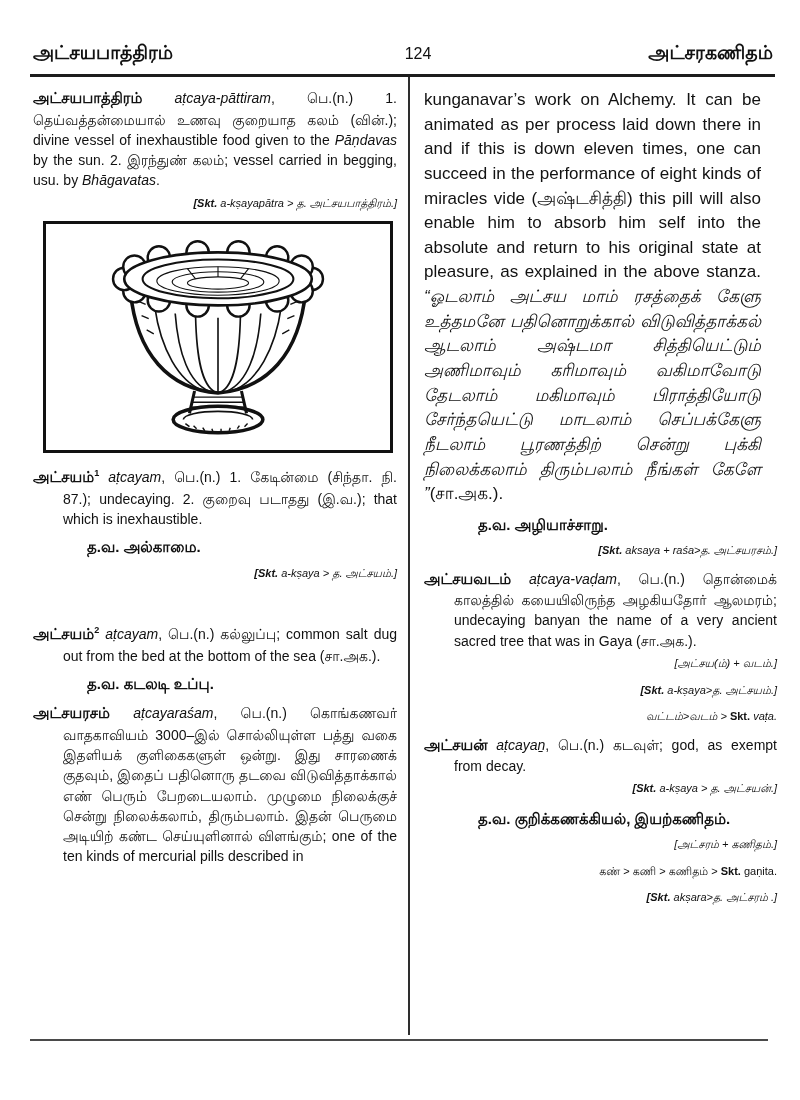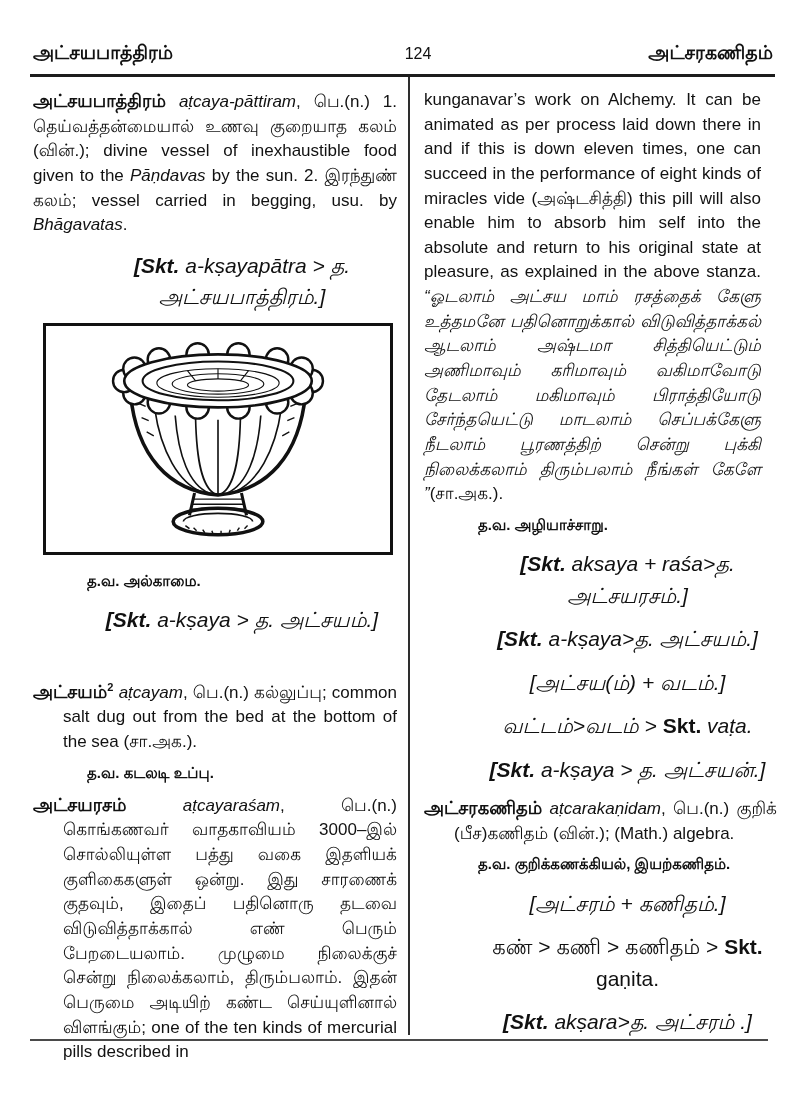--- a/index.html
+++ b/index.html
@@ -12,26 +12,26 @@
   .hdr-right { position:absolute; right:27px; top:42px; font-size:19px; font-weight:700; }
   .hdr-num   { position:absolute; left:4px; right:0; top:45px; text-align:center; font-size:16px;padding-left:32px; }
   .top-rule    { position:absolute; left:30px; right:25px; top:74px; height:3px; background:#1c1c1c; }
   .col-divider { position:absolute; left:408px; top:77px; width:2px; height:958px; background:#2e2e2e; }
   .bottom-rule { position:absolute; left:30px; right:32px; top:1039px; height:2px; background:#4a4a4a; }
   
   .col-left  { position:absolute; left:33px;  top:88px; width:364px; }
   .col-right { position:absolute; left:424px; top:88px; width:353px; }
   
   p { margin:0; }
-  .entry { font-size:17px; line-height:1.45; text-align:justify; margin:0 0 4px 0; }
+  .entry { font-size:14px; line-height:1.45; text-align:justify; margin:0 0 4px 0; }
   .cont  { font-size:17px; line-height:1.45; text-align:justify; margin:0 16px 4px 0; }
   .hang  { padding-left:30px; text-indent:-30px;margin-top:43px; }
   .mt    { margin-top:8px; }
   .tava  { font-size:15px; line-height:1.55; font-weight:700; margin:6px 0 6px 8px; text-indent:46px; text-align:left; }
-  .etym  { font-size:21px; line-height:1.5; margin:12px 0 10px 54px; text-align:center; }
+  .etym  { font-size:11px; line-height:1.5; margin:4px 0 10px 54px; text-align:right; }
   
   .hw  { font-weight:700; font-size:1.06em; }
   .sup { font-weight:700; vertical-align:super; font-size:0.65em; }
   .tr  { font-style:italic; }
   .it  { font-style:italic; }
   .b   { font-weight:700; }
   .bi  { font-weight:700; font-style:italic; }
   
   .figure-box {
     margin:10px 0 14px 10px; width:350px; height:232px; box-sizing:border-box;
@@ -100,38 +100,40 @@
         <ellipse cx="150" cy="48" rx="74" ry="19" stroke-width="2" fill="#fff"></ellipse>
 
         <ellipse cx="150" cy="50" rx="60" ry="14" stroke-width="1.1"></ellipse>
         <ellipse cx="150" cy="51" rx="45" ry="10" stroke-width="1.1"></ellipse>
         <ellipse cx="150" cy="52" rx="30" ry="6" stroke-width="1.1"></ellipse>
         <path d="M150,36 L150,46 M120,38 L128,48 M180,38 L172,48" stroke-width="1.1"></path>
       </svg>
     </div>
 
     <div>
+        <p class="entry hang mt"><span class="hw">அட்சயம்</span><span class="sup">1</span><span> </span><span class="tr">aṭcayam</span><span>, பெ.(n.) 1. கேடின்மை (சிந்தா. நி. 87.); undecaying. 2. குறைவு படாதது (இ.வ.); that which is inexhaustible.</span></p>
         <p class="tava"><span class="b">த.வ. அல்காமை.</span></p>
         <p class="etym"><span class="bi">[Skt.</span><span class="it"> a-kṣaya &gt; த. அட்சயம்.]</span></p>
         <p class="entry hang"><span class="hw">அட்சயம்</span><span class="sup">2</span><span> </span><span class="tr">aṭcayam</span><span>, பெ.(n.) கல்லுப்பு; common salt dug out from the bed at the bottom of the sea (சா.அக.).</span></p>
         <p class="tava"><span class="b">த.வ. கடலடி உப்பு.</span></p>
         <p class="entry hang mt"><span class="hw">அட்சயரசம்</span><span> </span><span class="tr">aṭcayaraśam</span><span>, பெ.(n.) கொங்கணவர் வாதகாவியம் 3000–இல் சொல்லியுள்ள பத்து வகை இதளியக் குளிகைகளுள் ஒன்று. இது சாரணைக் குதவும், இதைப் பதினொரு தடவை விடுவித்தாக்கால் எண் பெரும் பேறடையலாம். முழுமை நிலைக்குச் சென்று நிலைக்கலாம், திரும்பலாம். இதன் பெருமை அடியிற் கண்ட செய்யுளினால் விளங்கும்; one of the ten kinds of mercurial pills described in</span></p>
       </div>
   </div>
 
   <div class="col-right">
     <div>
         <p class="cont"><span>kunganavar’s work on Alchemy. It can be animated as per process laid down there in and if this is down eleven times, one can succeed in the performance of eight kinds of miracles vide (அஷ்டசித்தி) this pill will also enable him to absorb him self into the absolute and return to his original state at pleasure, as explained in the above stanza. </span><span class="it">“ஓடலாம் அட்சய மாம் ரசத்தைக் கேளு உத்தமனே பதினொறுக்கால் விடுவித்தாக்கல் ஆடலாம் அஷ்டமா சித்தியெட்டும் அணிமாவும் கரிமாவும் வகிமாவோடு தேடலாம் மகிமாவும் பிராத்தியோடு சேர்ந்தயெட்டு மாடலாம் செப்பக்கேளு நீடலாம் பூரணத்திற் சென்று புக்கி நிலைக்கலாம் திரும்பலாம் நீங்கள் கேளே ”</span><span>(சா.அக.).</span></p>
         <p class="tava"><span class="b">த.வ. அழியாச்சாறு.</span></p>
         <p class="etym"><span class="bi">[Skt.</span><span class="it"> aksaya + raśa&gt;த. அட்சயரசம்.]</span></p>
+        <p class="entry hang mt"><span class="hw">அட்சயவடம்</span><span> </span><span class="tr">aṭcaya-vaḍam</span><span>, பெ.(n.) தொன்மைக் காலத்தில் கயையிலிருந்த அழகியதோர் ஆலமரம்; undecaying banyan the name of a very ancient sacred tree that was in Gaya (சா.அக.).</span></p>
+        <p class="etym mt"><span class="it">[அட்சய(ம்) + வடம்.]</span></p>
         <p class="etym"><span class="bi">[Skt.</span><span class="it"> a-kṣaya&gt;த. அட்சயம்.]</span></p>
-        <p class="etym mt"><span class="it">[அட்சய(ம்) + வடம்.]</span></p>
         <p class="etym"><span class="it">வட்டம்&gt;வடம் &gt; </span><span class="b">Skt.</span><span> </span><span class="it">vaṭa.</span></p>
+        <p class="entry hang mt"><span class="hw">அட்சயன்</span><span> </span><span class="tr">aṭcayaṉ</span><span>, பெ.(n.) கடவுள்; god, as exempt from decay.</span></p>
         <p class="etym"><span class="bi">[Skt.</span><span class="it"> a-kṣaya &gt; த. அட்சயன்.]</span></p>
-        <p class="entry hang mt"><span class="hw">அட்சரகணிதம்</span><span> </span><span class="tr">aṭcarakaṇidam</span><span>, பெ.(n.) குறிக் (பீச)கணிதம் (வின்.); (Math.) algebra.</span></p>
         <p class="tava"><span class="b">த.வ. குறிக்கணக்கியல், இயற்கணிதம்.</span></p>
         <p class="etym mt"><span class="it">[அட்சரம் + கணிதம்.]</span></p>
         <p class="etym"><span>கண் &gt; கணி &gt; கணிதம் &gt; </span><span class="b">Skt.</span><span> gaṇita.</span></p>
         <p class="etym"><span class="bi">[Skt.</span><span class="it"> akṣara&gt;த. அட்சரம் .]</span></p>
       </div>
   </div>
 
 </div>
 
 </body></html>

